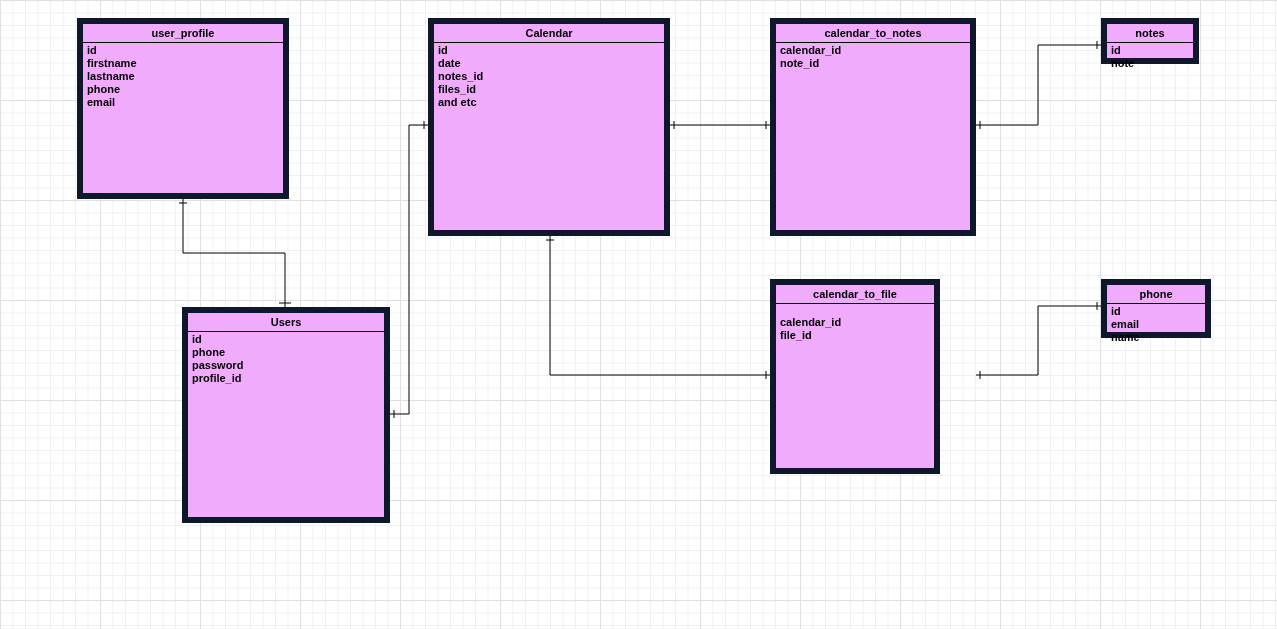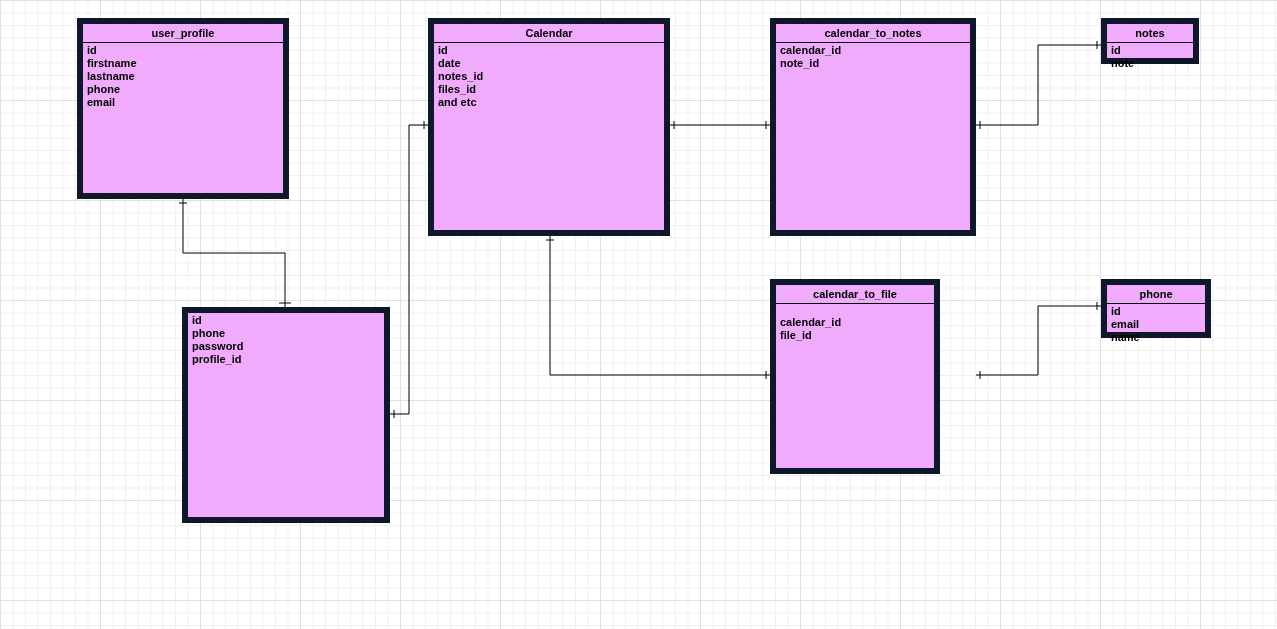--- a/index.html
+++ b/index.html
@@ -103,20 +103,21 @@
   <div class="entity-body">
     <div class="field">id</div>
     <div class="field">firstname</div>
     <div class="field">lastname</div>
     <div class="field">phone</div>
     <div class="field">email</div>
   </div>
 </div>
 
 <div class="entity" style="left:182px; top:307px; width:208px; height:216px;">
+  <div class="entity-header">Users</div>
   <div class="entity-body">
     <div class="field">id</div>
     <div class="field">phone</div>
     <div class="field">password</div>
     <div class="field">profile_id</div>
   </div>
 </div>
 
 <div class="entity" style="left:428px; top:18px; width:242px; height:218px;">
   <div class="entity-header">Calendar</div>

